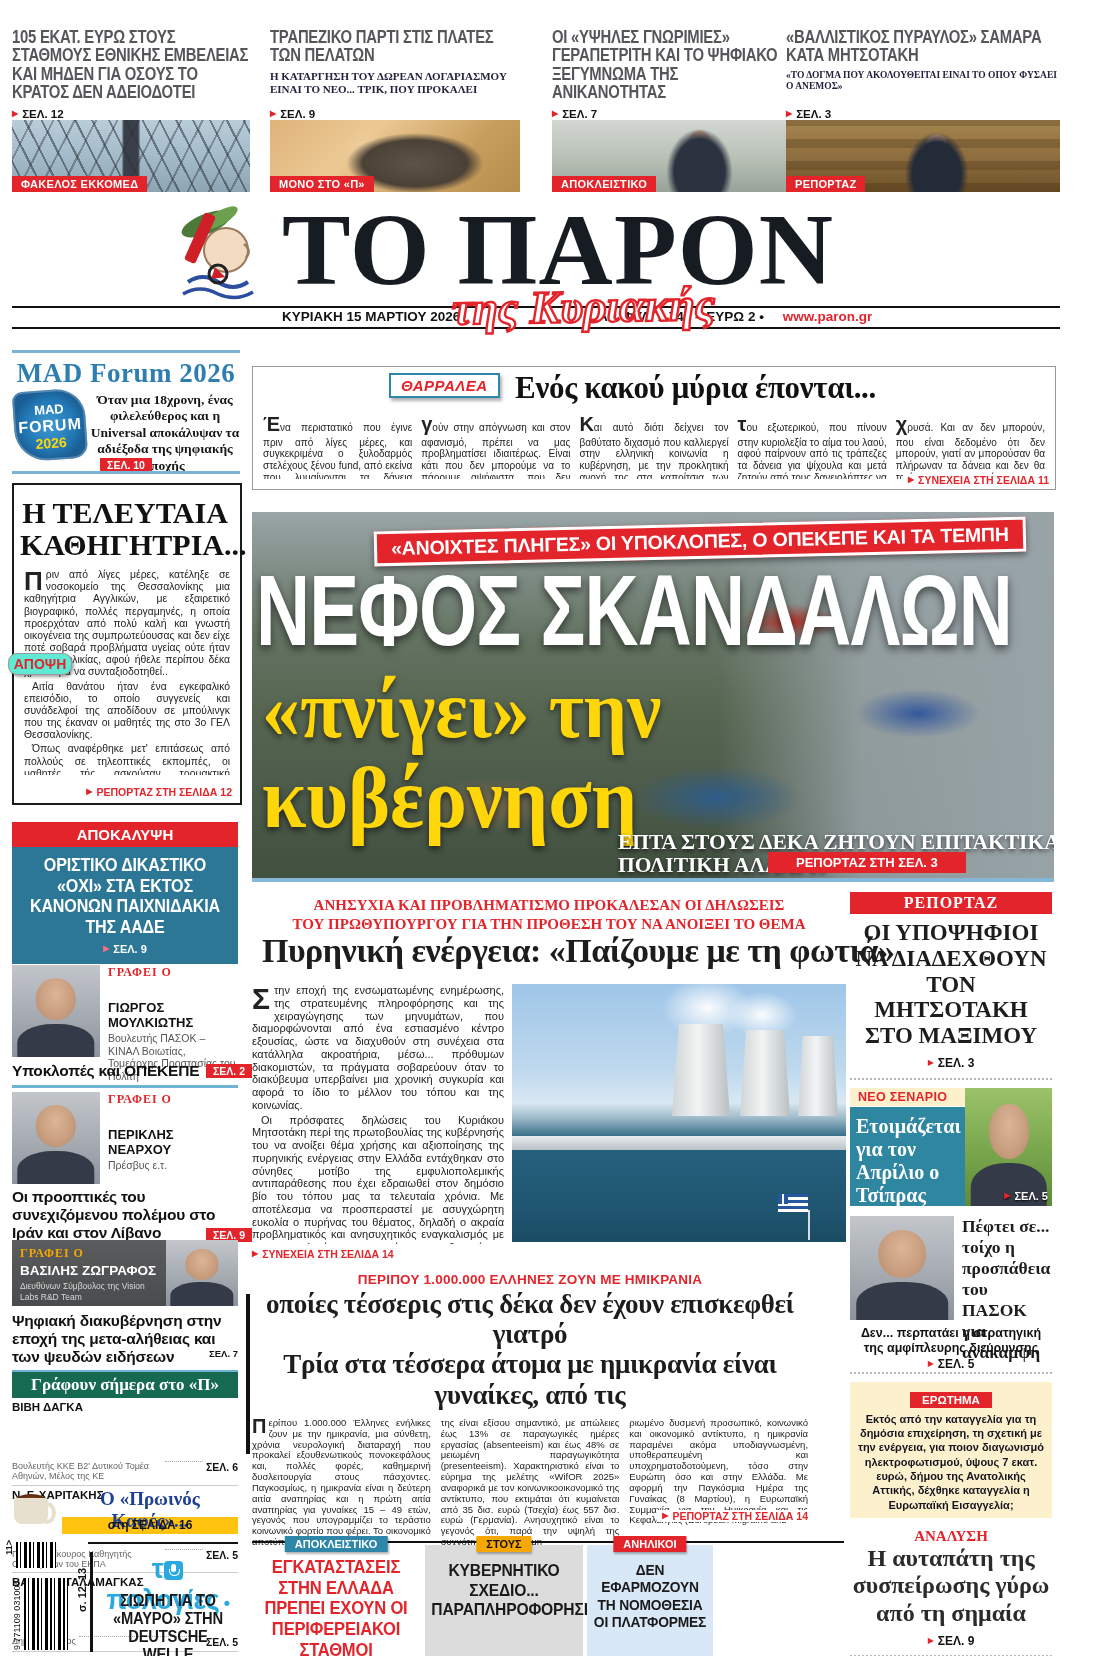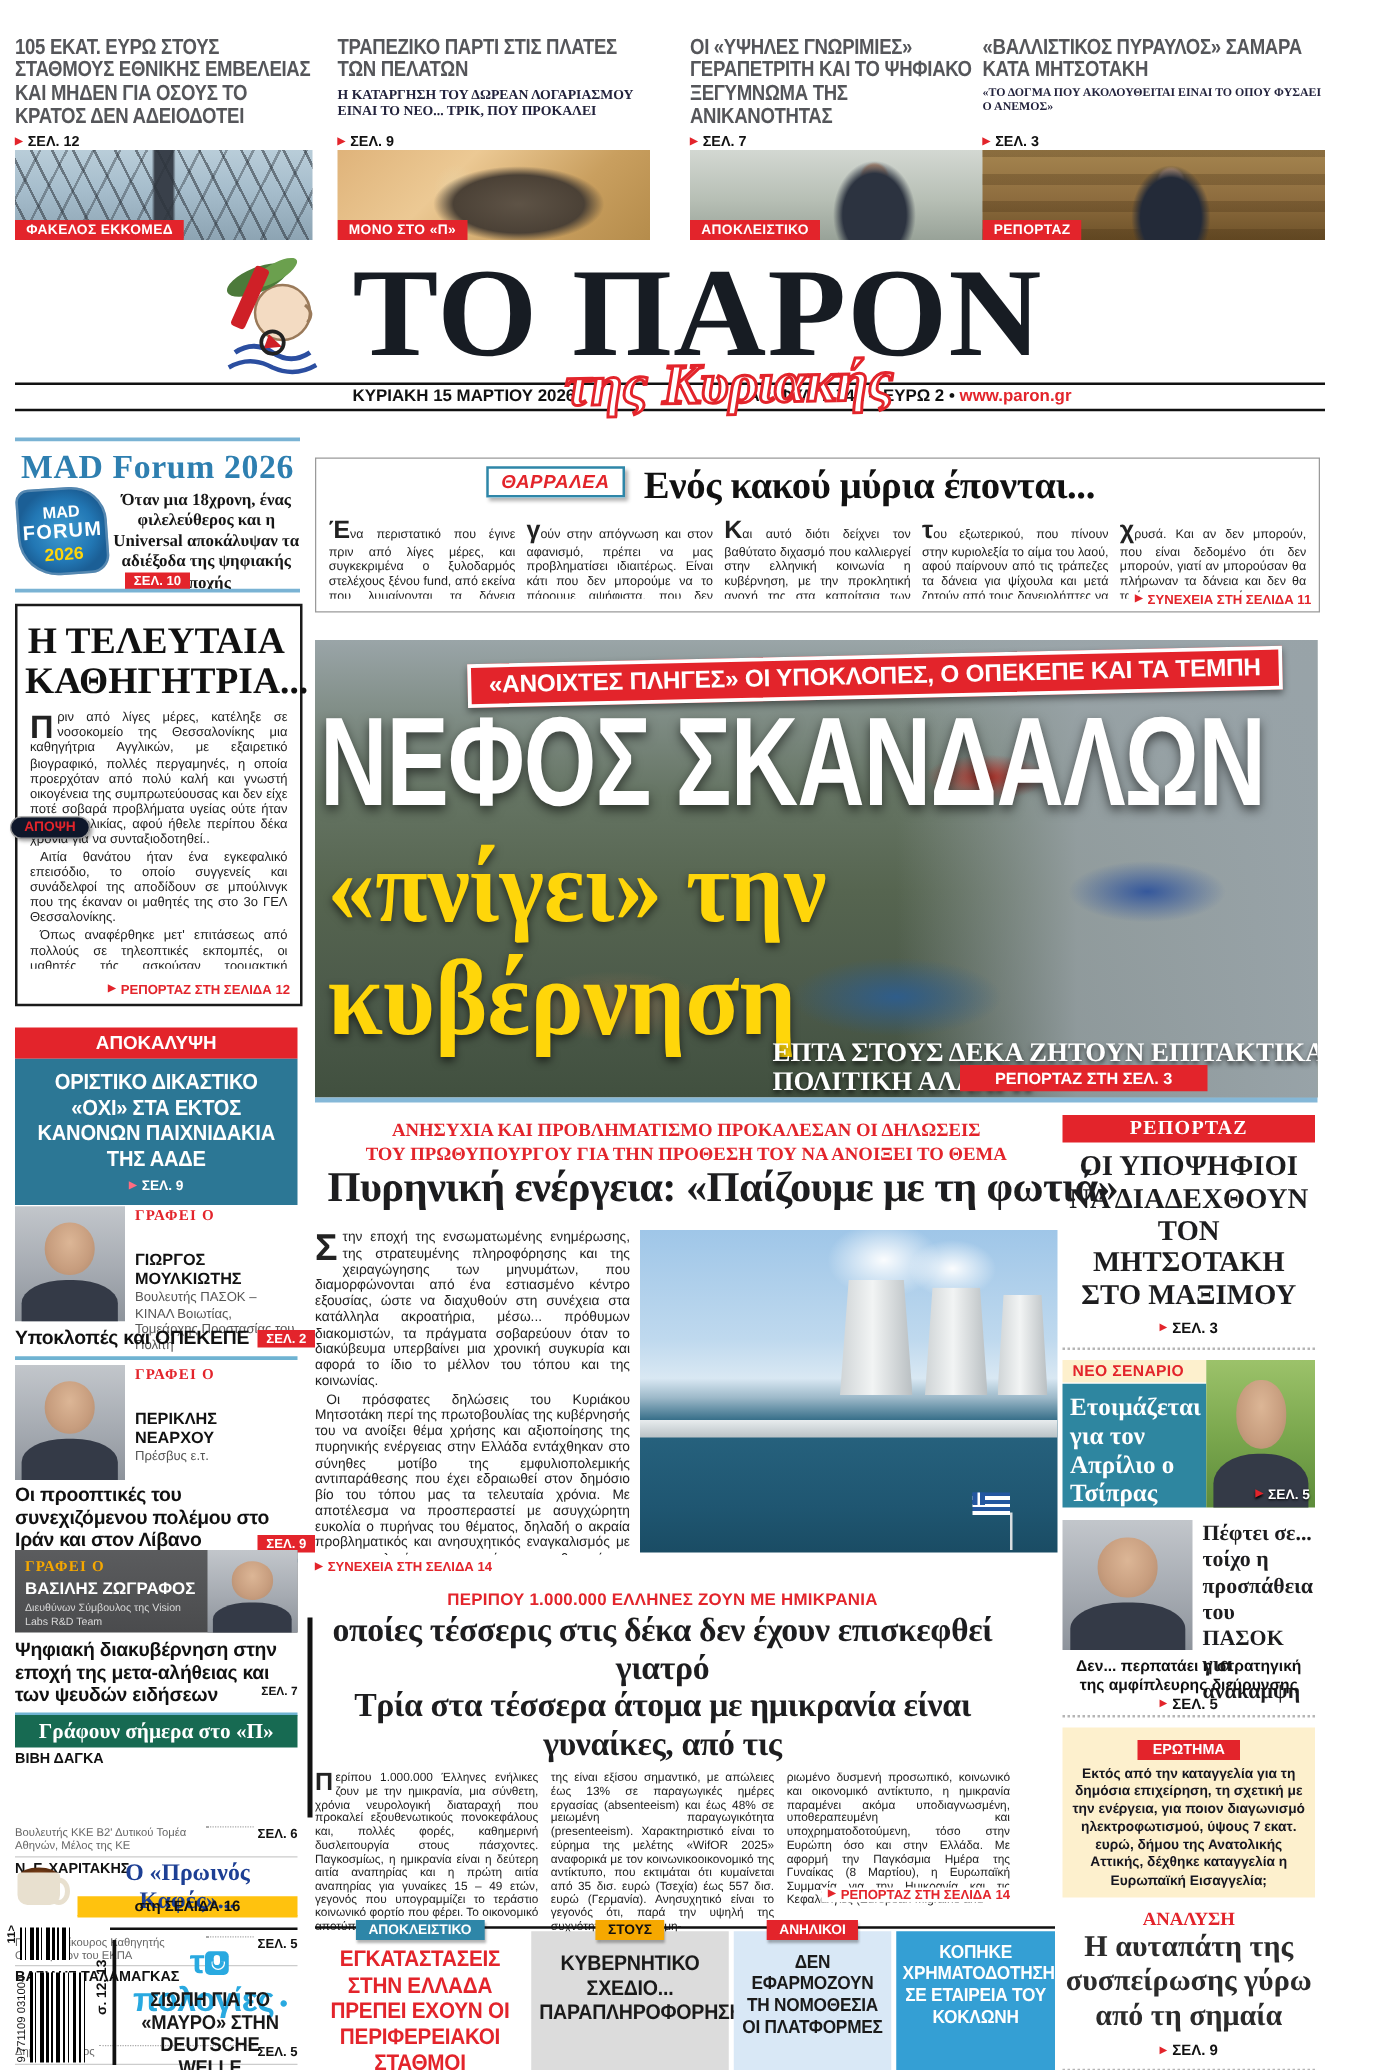--- a/index.html
+++ b/index.html
@@ -1,19 +1,19 @@
 <!DOCTYPE html>
 <html><head>
 <meta charset="utf-8">
 <style>
   html,body{margin:0;padding:0;background:#e9e9e9;}
   #page{position:relative;width:1100px;height:1656px;background:#fff;overflow:hidden;
         font-family:"Liberation Sans",sans-serif;color:#1a1a1a;}
   .abs{position:absolute;}
-  .red{color:#e3242b;}
+  .red{color:#e3242b;margin-left:15px;}
   .jc{text-align:justify;}
   .ctr{text-align:center;}
   .ov{overflow:hidden;}
   .arr::before{content:"▶";color:#e3242b;font-size:8px;vertical-align:2px;margin-right:4px;}
   
   .t-title{font-weight:bold;color:#55565a;font-size:17.5px;line-height:1.05;letter-spacing:-.3px;
            width:118%;transform:scaleX(.85);transform-origin:left top;}
   .t-sub{font-family:"Liberation Serif",serif;font-weight:bold;color:#23233d;font-size:11px;line-height:1.2;margin-top:5px;}
   .t-sub4{font-family:"Liberation Serif",serif;font-weight:bold;color:#23233d;font-size:9.5px;line-height:1.2;margin-top:5px;}
   .t-page{position:absolute;font-size:11.5px;font-weight:bold;color:#111;}
@@ -50,22 +50,22 @@
   .mad-logo{background:radial-gradient(closest-side,#3f9bd0 0%,#2277b4 70%,#1b5f96 100%);
             border-radius:14% 40% 20% 45%;transform:rotate(-4deg);color:#fff;text-align:center;
             font-weight:bold;overflow:hidden;box-shadow:inset 0 0 0 2px rgba(255,255,255,.25);}
   .selbadge{background:#e3242b;color:#fff;font-weight:bold;font-size:10.5px;padding:1px 7px;display:inline-block;}
   .apopsi-box{border:2px solid #1a1a1a;}
   .apopsi-title{font-family:"Liberation Serif",serif;font-weight:bold;font-size:30px;line-height:1.07;color:#111;}
   .bodytxt{font-size:10.4px;line-height:1.17;color:#222;}
   .bodytxt p{margin:0 0 2px;text-indent:8px;}
   .bodytxt p:first-child{text-indent:0;}
   .bodytxt p:first-child::first-letter{float:left;font-size:26px;line-height:.82;font-weight:bold;padding:2px 3px 0 0;}
-  .apopsi-badge{background:#0f172a;border:1.5px solid #9a9a9a;border-radius:9px;color:#e3242b;font-weight:bold;
-                font-size:11px;text-align:center;box-shadow:2px 2px 3px rgba(0,0,0,.35);padding:2px 0;}
+  .apopsi-badge{background:#5eead4;border:1.5px solid #9a9a9a;border-radius:9px;color:#e3242b;font-weight:bold;
+                font-size:14px;text-align:center;box-shadow:2px 2px 3px rgba(0,0,0,.35);padding:2px 0;}
   .redfoot{font-size:10.5px;font-weight:bold;color:#e3242b;}
   .teal-box{background:#2c7795;color:#fff;}
   .teal-title{font-weight:bold;font-size:17.5px;line-height:1.18;letter-spacing:-.2px;transform:scaleX(.92);transform-origin:center top;}
   .grafei{color:#e3242b;font-weight:bold;font-size:12px;font-family:"Liberation Serif",serif;letter-spacing:1px;}
   .w-name{font-weight:bold;font-size:13px;color:#111;margin-top:20px;}
   .w-role{font-size:10.5px;color:#555;line-height:1.2;margin-top:2px;}
   .w-title{font-weight:bold;font-size:15.5px;color:#111;line-height:1.15;letter-spacing:-.2px;}
   .w-rule{background:#6fb3d2;height:3px;}
   .portrait{overflow:hidden;background:linear-gradient(180deg,#c2c6cb 0%,#a6abb2 55%,#8d939b 100%);}
   .portrait::before{content:"";position:absolute;left:50%;top:14%;width:46%;height:46%;transform:translateX(-50%);
@@ -482,17 +482,14 @@
   <div class="abs" style="left:425px;top:1545px;width:158px;height:111px;background:#dcdcdc;">
     <div class="bs-badge" style="background:#f6a800;color:#111;">ΣΤΟΥΣ</div>
     <div class="bs-text ctr" style="font-size:17px;margin-top:16px;">ΚΥΒΕΡΝΗΤΙΚΟ ΣΧΕΔΙΟ... ΠΑΡΑΠΛΗΡΟΦΟΡΗΣΗΣ</div>
   </div>
 
   <div class="abs" style="left:587px;top:1545px;width:126px;height:111px;background:#d9e8f6;">
     <div class="bs-badge" style="background:#e3242b;">ΑΝΗΛΙΚΟΙ</div>
     <div class="bs-text ctr" style="font-size:15px;margin-top:16px;">ΔΕΝ ΕΦΑΡΜΟΖΟΥΝ ΤΗ ΝΟΜΟΘΕΣΙΑ ΟΙ ΠΛΑΤΦΟΡΜΕΣ</div>
   </div>
 
-  <div class="abs" style="left:717px;top:1545px;width:127px;height:111px;background:#349fd4;">
-    <div class="bs-text ctr" style="color:#fff;font-size:15px;margin-top:8px;">ΚΟΠΗΚΕ ΧΡΗΜΑΤΟΔΟΤΗΣΗ ΣΕ ΕΤΑΙΡΕΙΑ ΤΟΥ ΚΟΚΛΩΝΗ</div>
-  </div>
 
 </div>
 
 </body></html>

